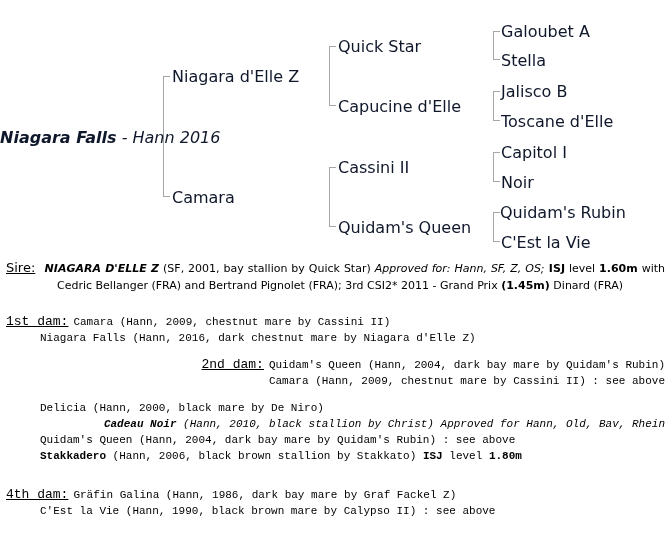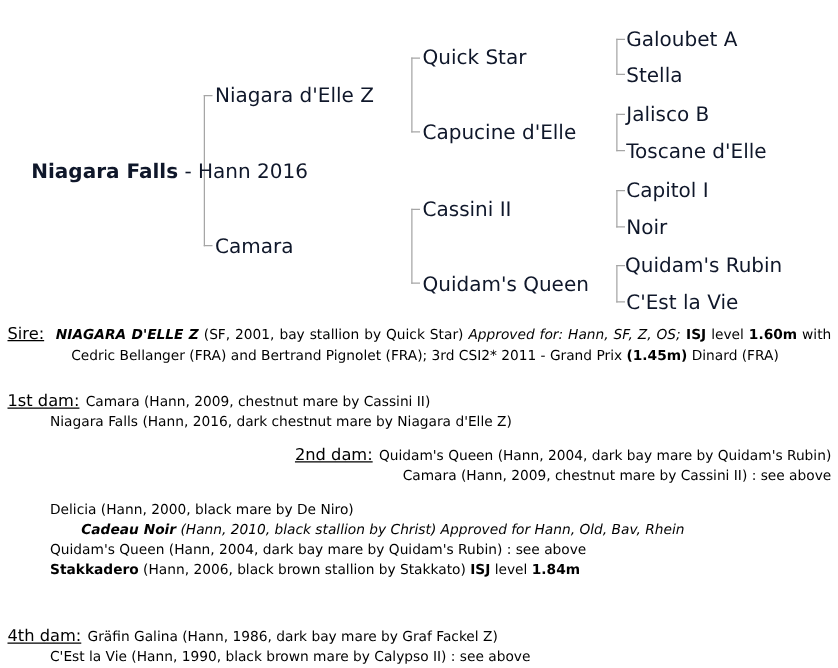--- a/index.html
+++ b/index.html
@@ -31,31 +31,31 @@
   }
 
   
   .sections {
     position:absolute;
     left:6px; width:659px;
     top:0; height:390px;
     font-size:11px;
   }
   .section { position:absolute; left:0; right:0; }
-  .line { line-height:16px; white-space:nowrap; }
+  .line { line-height:16px; white-space:nowrap;font-family:Liberation Mono, monospace; }
   .heading {
     font-size:13px;
     text-decoration:underline;
     margin-right:5px;
   }
   .b  { font-weight:bold; }
   .i  { font-style:italic; }
   .bi { font-weight:bold; font-style:italic; }
   .indent1 { padding-left:34px; }
-  .indent2 { padding-left:59px; }
+  .indent2 { padding-left:59px;text-align:right; }
 
   .sire-par {
     line-height:17px;
     text-align:justify;
     padding-left:51px;
     text-indent:-51px;
     white-space:normal;
   }
 </style>
 </head>
@@ -66,21 +66,21 @@
   <div>
 
     <div class="bracket" style="left:163px; top:76px;  height:121px;"></div>
     <div class="bracket" style="left:329px; top:46px;  height:60px;"></div>
     <div class="bracket" style="left:329px; top:167px; height:60px;"></div>
     <div class="bracket" style="left:493px; top:31px;  height:29px;"></div>
     <div class="bracket" style="left:493px; top:91px;  height:30px;"></div>
     <div class="bracket" style="left:493px; top:152px; height:30px;"></div>
     <div class="bracket" style="left:493px; top:212px; height:30px;"></div>
 
-    <div class="node" style="left:25px; top:137px;">
+    <div class="node" style="left:0; top:137px;font-style:italic;">
       <span class="b">Niagara Falls</span><span> - Hann 2016</span>
     </div>
 
     <div class="node" style="left:172px; top:76px;">Niagara d'Elle Z</div>
     <div class="node" style="left:172px; top:197px;">Camara</div>
 
     <div class="node" style="left:338px; top:46px;">Quick Star</div>
     <div class="node" style="left:338px; top:106px;">Capucine d'Elle</div>
     <div class="node" style="left:338px; top:167px;">Cassini II</div>
     <div class="node" style="left:338px; top:227px;">Quidam's Queen</div>
@@ -108,22 +108,22 @@
 
     <div class="section" style="top:357px;text-align:right;">
       <div class="line"><span class="heading">2nd dam:</span><span>Quidam's Queen (Hann, 2004, dark bay mare by Quidam's Rubin)</span></div>
       <div class="line indent1">Camara (Hann, 2009, chestnut mare by Cassini II) : see above</div>
     </div>
 
     <div class="section" style="top:400px;">
       <div class="line indent1">Delicia (Hann, 2000, black mare by De Niro)</div>
       <div class="line indent2"><span class="bi">Cadeau Noir</span><span class="i"> (Hann, 2010, black stallion by Christ) Approved for Hann, Old, Bav, Rhein</span></div>
       <div class="line indent1">Quidam's Queen (Hann, 2004, dark bay mare by Quidam's Rubin) : see above</div>
-      <div class="line indent1"><span class="b">Stakkadero</span><span> (Hann, 2006, black brown stallion by Stakkato) </span><span class="b">ISJ</span><span> level </span><span class="b">1.84m</span></div>
+      <div class="line indent1"><span class="b">Stakkadero</span><span> (Hann, 2006, black brown stallion by Stakkato) </span><span class="b">ISJ</span><span> level </span><span class="b">1.80m</span></div>
     </div>
 
-    <div class="section" style="top:487px;margin-top:15px;">
+    <div class="section" style="top:487px;">
       <div class="line"><span class="heading">4th dam:</span><span>Gräfin Galina (Hann, 1986, dark bay mare by Graf Fackel Z)</span></div>
       <div class="line indent1">C'Est la Vie (Hann, 1990, black brown mare by Calypso II) : see above</div>
     </div>
 
   </div>
 </div>
 
 </body></html>

